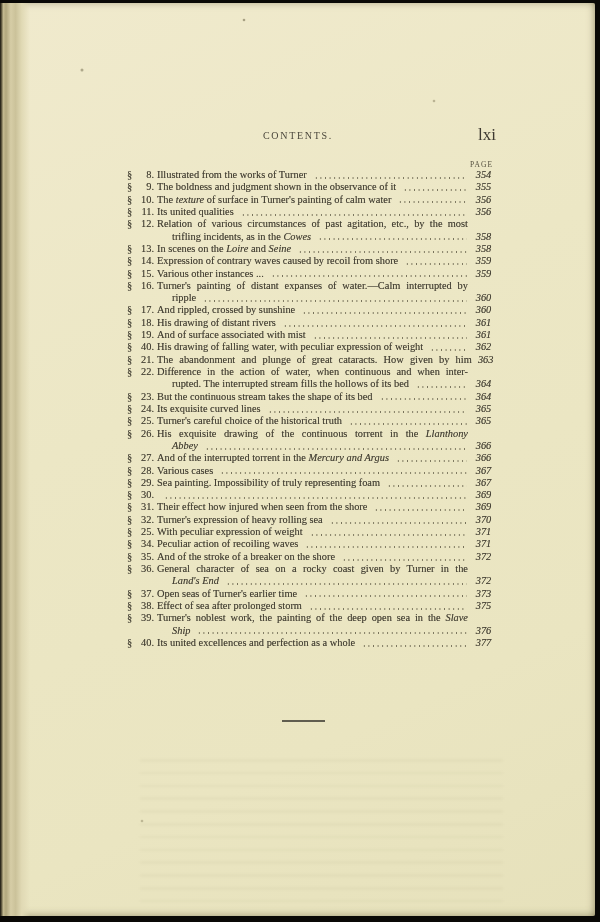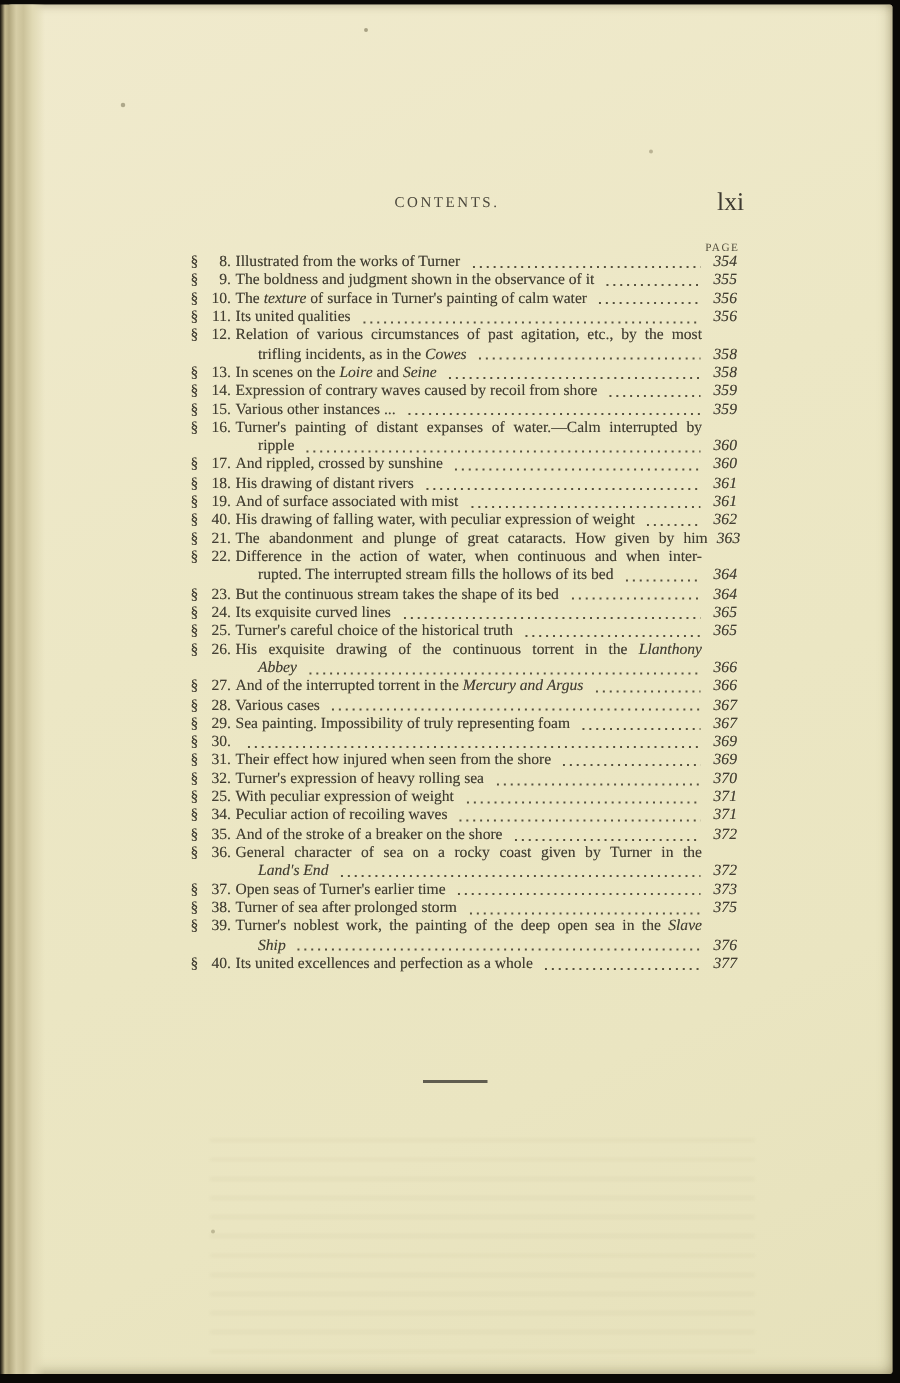--- a/index.html
+++ b/index.html
@@ -375,21 +375,21 @@
             <span class="leader"></span>
             <span class="pg">373</span>
           </div>
         </div>
         <div>
           <div class="line row">
             <span class="sec">
               <span>§</span>
               <span>38.</span>
             </span>
-            <span class="txt">Turner of sea after prolonged storm</span>
+            <span class="txt">Effect of sea after prolonged storm</span>
             <span class="leader"></span>
             <span class="pg">375</span>
           </div>
         </div>
         <div>
           <div class="line jfy pad"><span class="sec">
               <span>§</span>
               <span>39.</span>
             </span><span class="fill" style="word-spacing: 2.29688px;">Turner's noblest work, the painting of the deep open sea in the <i>Slave</i></span></div>
           <div class="line row cont">

